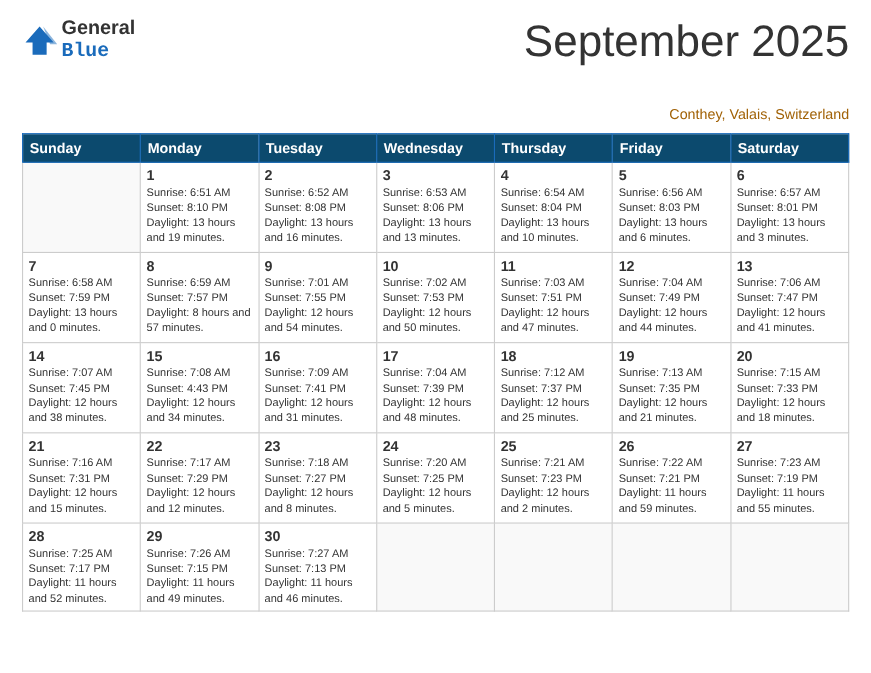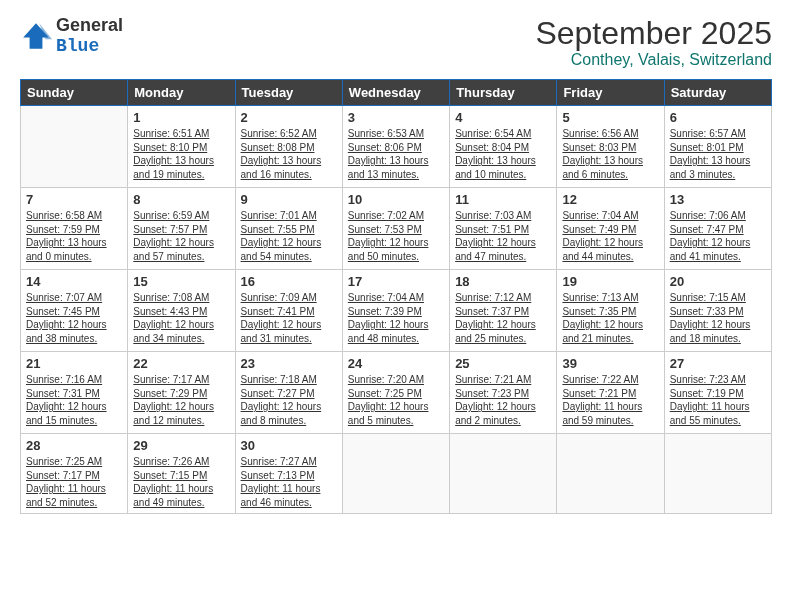--- a/index.html
+++ b/index.html
@@ -36,38 +36,39 @@
     .logo-text .general { color: #333; }
     .logo-text .blue { color: #1a6bbb; font-family: Liberation Mono, monospace; }
     .logo-icon {
       width: 32px;
       height: 32px;
     }
     .title-block {
       text-align: right;
     }
     .month-title {
-      font-size: 32px;
+      font-size: 40px;
       font-weight: normal;
       color: #333;
       line-height: 1.1;
     }
     .location {
-      font-size: 16px;
-      color: #0f766e;
+      font-size: 13px;
+      color: #a16207;
+      margin-top: 36px;
     }
     .calendar {
       flex: 1;
       border: 1px solid #ccc;
       border-collapse: collapse;
       width: 100%;
       table-layout: fixed;
     }
     .calendar th {
-      background: #404040;
+      background: #0c4a6e;
       color: #fff;
       text-align: left;
       padding: 5px 6px;
       font-size: 13px;
       font-weight: bold;
       border: 1px solid #1a6bbb;
     }
     .calendar td {
       border: 1px solid #ccc;
       vertical-align: top;
@@ -79,21 +80,20 @@
     .day-num {
       font-size: 13px;
       font-weight: bold;
       display: block;
       margin-bottom: 2px;
     }
     .cell-content {
       font-size: 10px;
       line-height: 1.35;
       color: #333;
-      text-decoration: underline;
     }
     .last-row td {
       height: 70px;
     }
   </style>
 </head>
 <body>
 
 <div class="page">
   <div class="header">
@@ -184,21 +184,21 @@
           <div>Sunrise: 6:58 AM</div>
           <div>Sunset: 7:59 PM</div>
           <div>Daylight: 13 hours and 0 minutes.</div>
         </div>
       </td>
           <td>
         <span class="day-num">8</span>
         <div class="cell-content">
           <div>Sunrise: 6:59 AM</div>
           <div>Sunset: 7:57 PM</div>
-          <div>Daylight: 12 hours and 57 minutes.</div>
+          <div>Daylight: 8 hours and 57 minutes.</div>
         </div>
       </td>
           <td>
         <span class="day-num">9</span>
         <div class="cell-content">
           <div>Sunrise: 7:01 AM</div>
           <div>Sunset: 7:55 PM</div>
           <div>Daylight: 12 hours and 54 minutes.</div>
         </div>
       </td>
@@ -328,21 +328,21 @@
       </td>
           <td>
         <span class="day-num">25</span>
         <div class="cell-content">
           <div>Sunrise: 7:21 AM</div>
           <div>Sunset: 7:23 PM</div>
           <div>Daylight: 12 hours and 2 minutes.</div>
         </div>
       </td>
           <td>
-        <span class="day-num">39</span>
+        <span class="day-num">26</span>
         <div class="cell-content">
           <div>Sunrise: 7:22 AM</div>
           <div>Sunset: 7:21 PM</div>
           <div>Daylight: 11 hours and 59 minutes.</div>
         </div>
       </td>
           <td>
         <span class="day-num">27</span>
         <div class="cell-content">
           <div>Sunrise: 7:23 AM</div>

